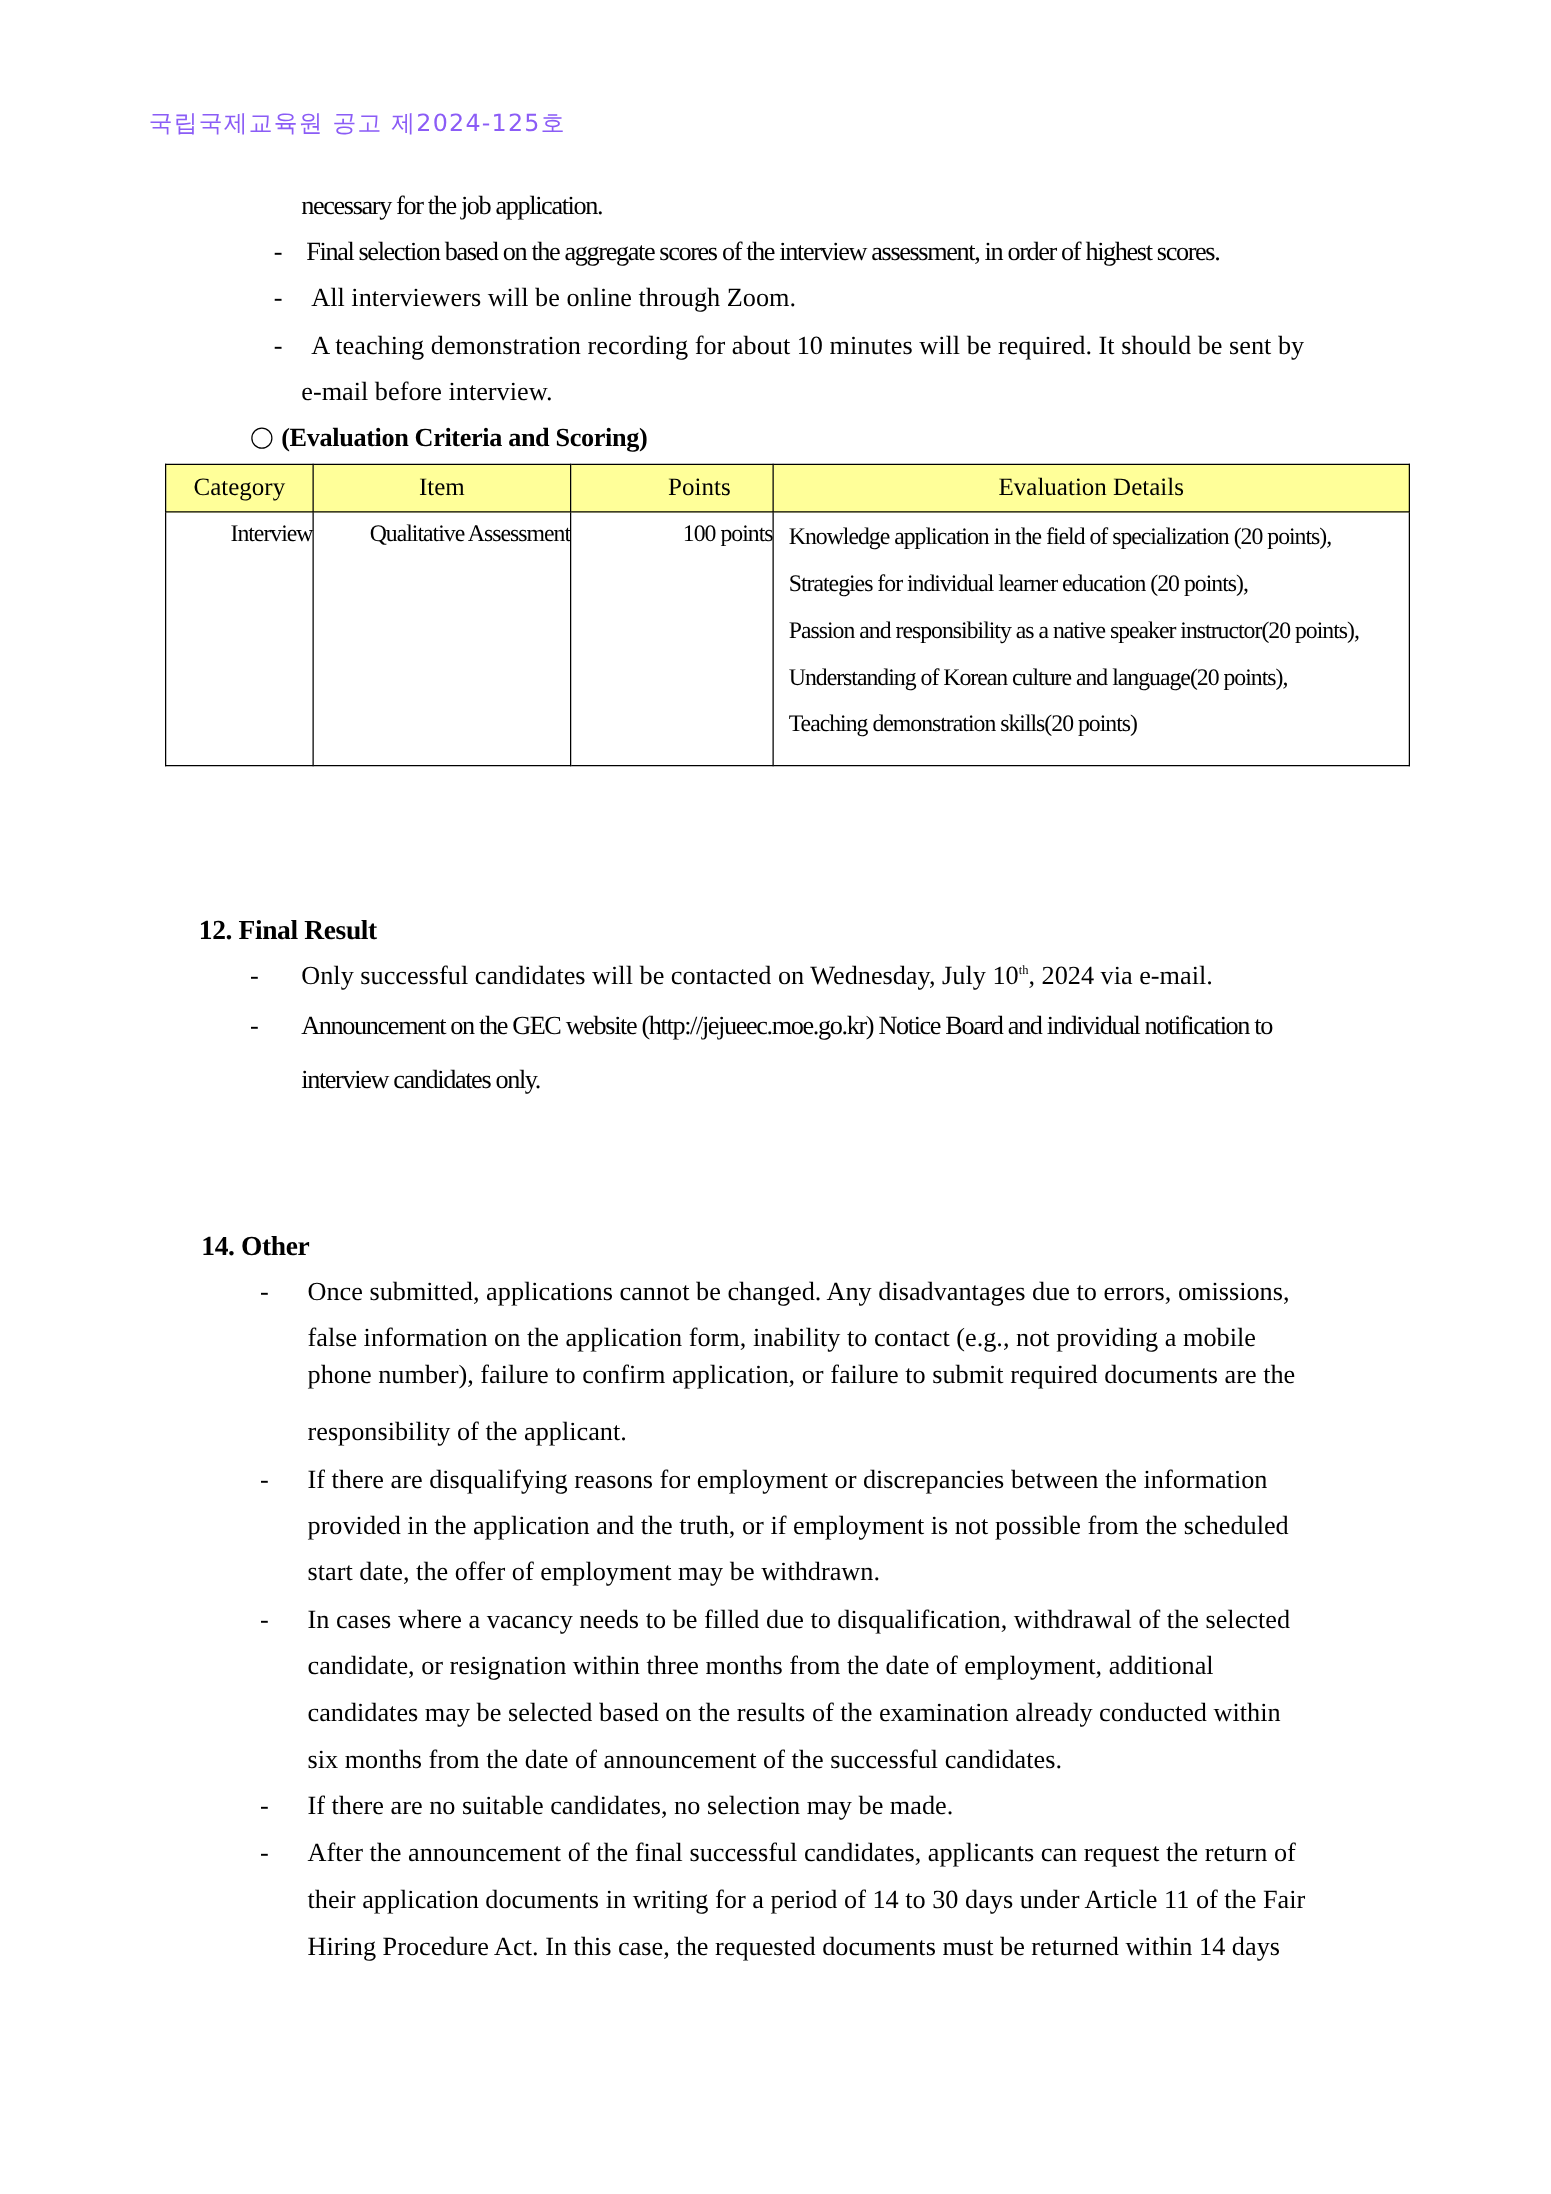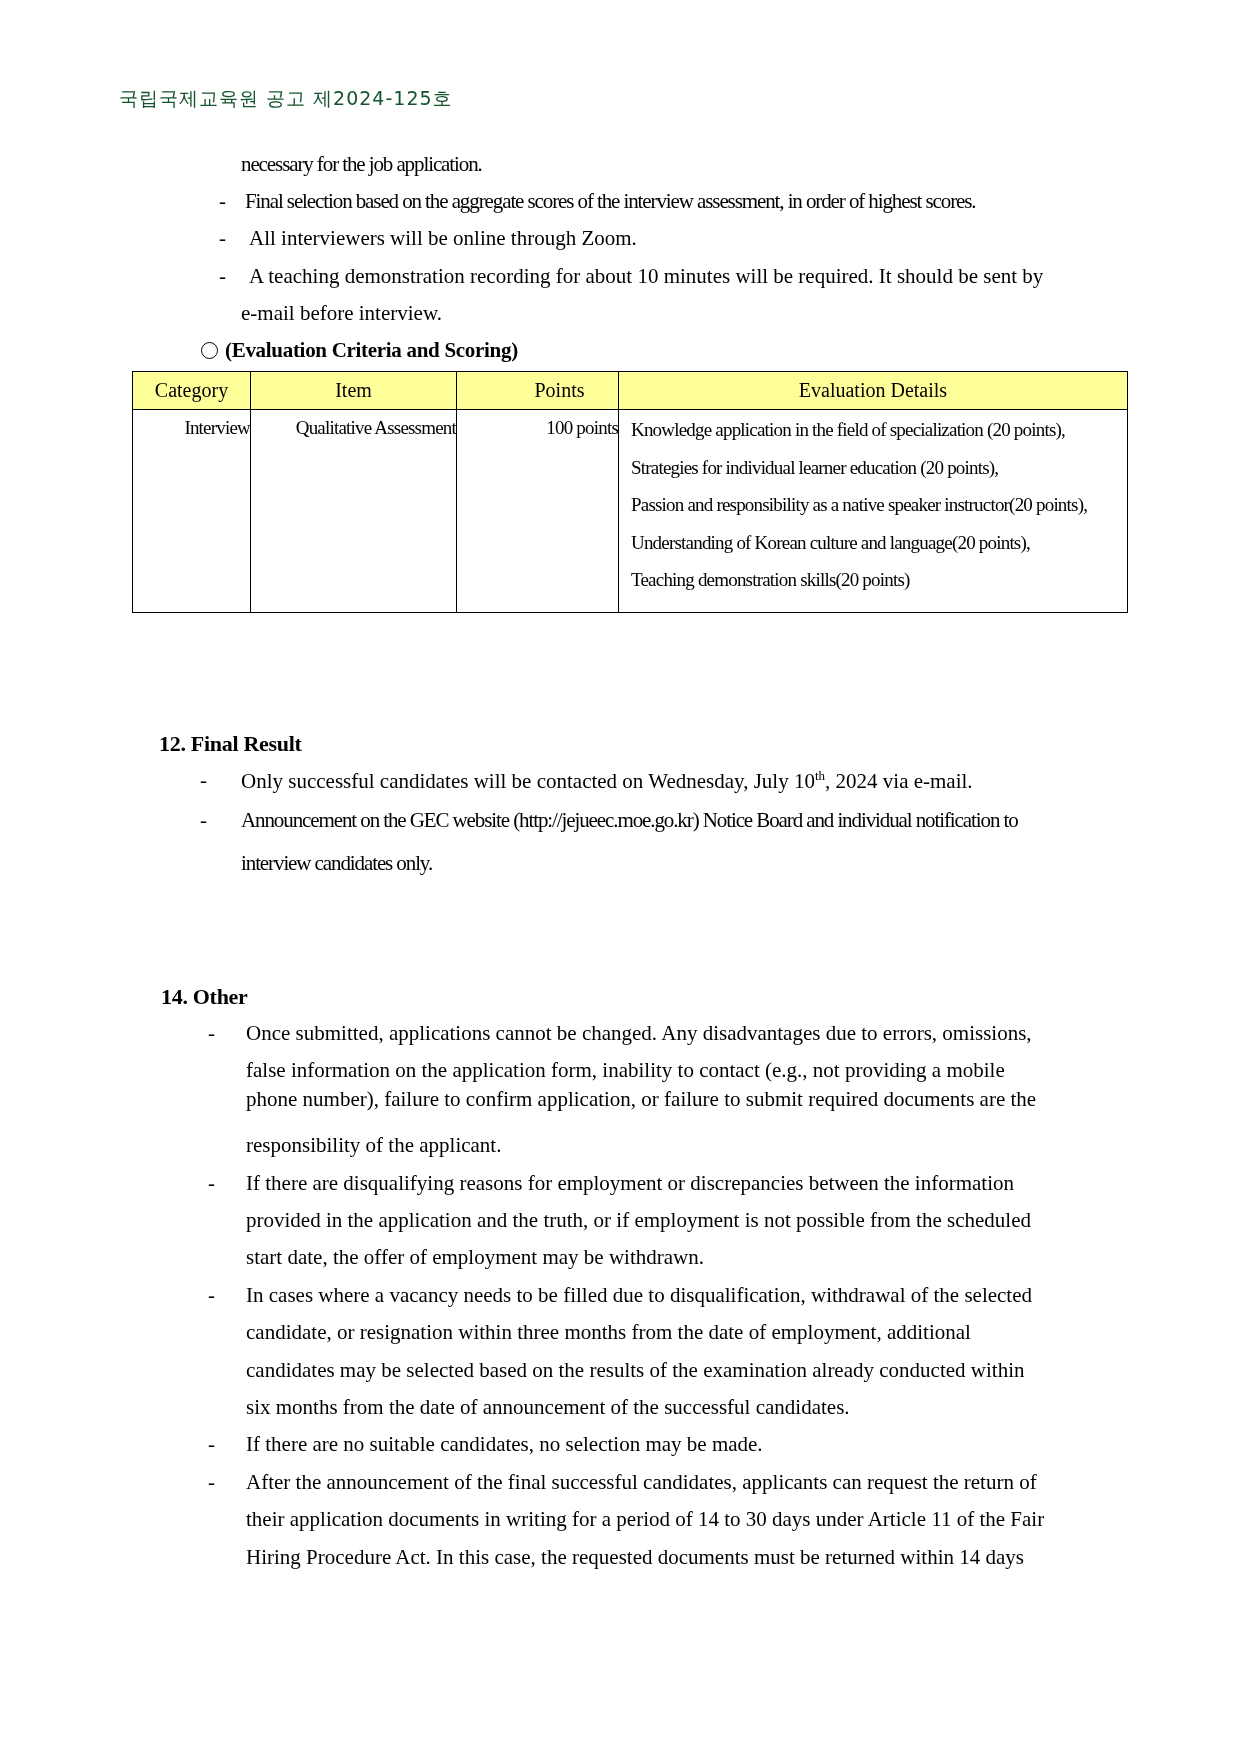--- a/index.html
+++ b/index.html
@@ -1,33 +1,33 @@
 <!DOCTYPE html>
 <html><head>
   <meta charset="utf-8">
   <style>
     html, body { margin: 0; padding: 0; background: #ffffff; }
     body { width: 1241px; height: 1755px; position: relative; overflow: hidden;
            font-family: "Liberation Serif", "DejaVu Serif", serif; color: #000; }
     .header { position: absolute; left: 119px; top: 86px; font-family: "DejaVu Sans", sans-serif;
-              font-size: 19px; letter-spacing: 1px; color: #14532d; }
+              font-size: 19px; letter-spacing: 1px; color: #8b5cf6; }
     .line { position: absolute; font-size: 21px; white-space: nowrap; }
     .cond { letter-spacing: -1.1px; }
     .dash { position: absolute; font-size: 21px; }
     .heading { position: absolute; font-size: 22px; font-weight: bold; white-space: nowrap; letter-spacing: -0.3px; }
     .circle { display: inline-block; width: 17px; height: 17px; border: 1.4px solid #000; border-radius: 50%;
               vertical-align: -2px; margin-right: 7px; box-sizing: border-box; }
     table.eval { position: absolute; left: 132px; top: 371px; width: 996px; border-collapse: collapse; font-size: 19px; }
     table.eval td, table.eval th { border: 1.3px solid #000; padding: 0; }
     table.eval th { background: #ffff99; font-weight: normal; height: 37px; font-size: 20px; }
     table.eval td.c { text-align: right; vertical-align: top; padding-top: 7px; letter-spacing: -0.8px; }
     table.eval td.details { vertical-align: top; padding: 6px 0 8px 12px; letter-spacing: -0.8px; }
     .detail-line { height: 37.5px; line-height: 28px; }
     table.eval tr.total td { height: 36px; vertical-align: middle; padding-top: 0; }
-    sup { font-size: 13px; }
+    sup { font-size: 10px; }
   </style>
 </head>
 <body>
 
 <div class="header">국립국제교육원 공고 제2024-125호</div>
 
 <div class="line cond" style="left:241px; top:152px;">necessary for the job application.</div>
 <div class="dash" style="left:219px; top:189px;">-</div>
 <div class="line cond" style="left:245px; top:189px;">Final selection based on the aggregate scores of the interview assessment, in order of highest scores.</div>
 <div class="dash" style="left:219px; top:226px;">-</div>

